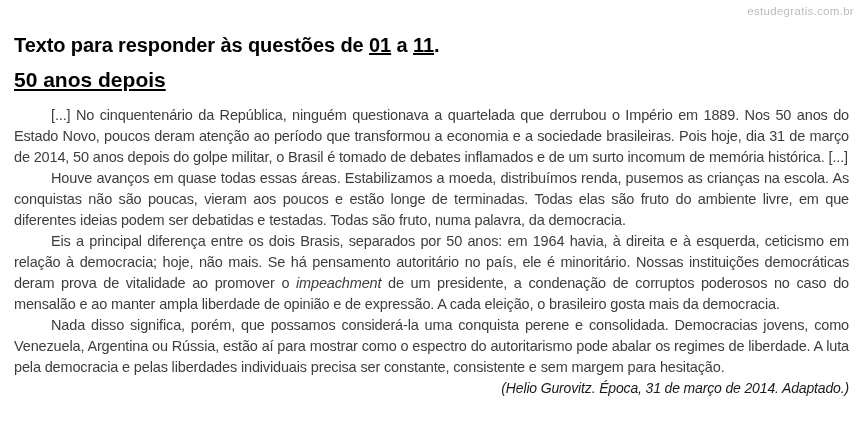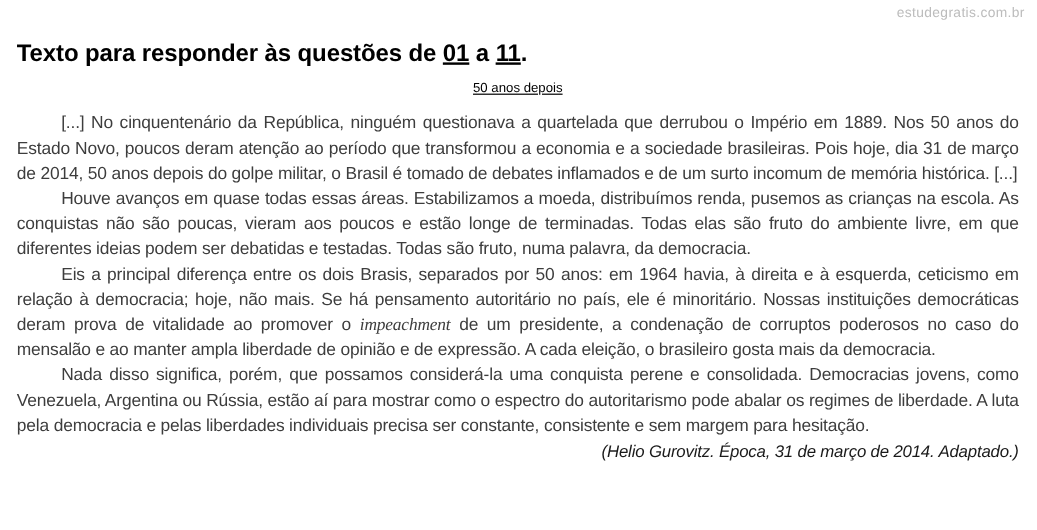--- a/index.html
+++ b/index.html
@@ -37,36 +37,35 @@
   }
   .instruction {
     margin: 0;
     font-size: 20px;
     font-weight: bold;
     color: var(--heading-text);
     letter-spacing: -0.1px;
   }
   .title {
     margin: 11px 0 13px 0;
-    text-align: center;
-    font-size: 11px;
-    font-weight: normal;
+    font-size: 21px;
+    font-weight: bold;
     color: var(--heading-text);
   }
   .u { text-decoration: underline; }
   .para {
     margin: 0;
     font-size: 14.5px;
     line-height: 21px;
     letter-spacing: -0.15px;
     color: var(--body-text);
     text-align: justify;
     text-indent: 37px;
   }
-  .italic { font-style: italic; font-family: Liberation Serif, serif; }
+  .italic { font-style: italic; }
   .attribution {
     float: right;
     font-weight: normal;
     font-style: italic;
     font-size: 14px;
     color: var(--attribution-text);
     text-indent: 0;
   }
 </style>
 </head>

